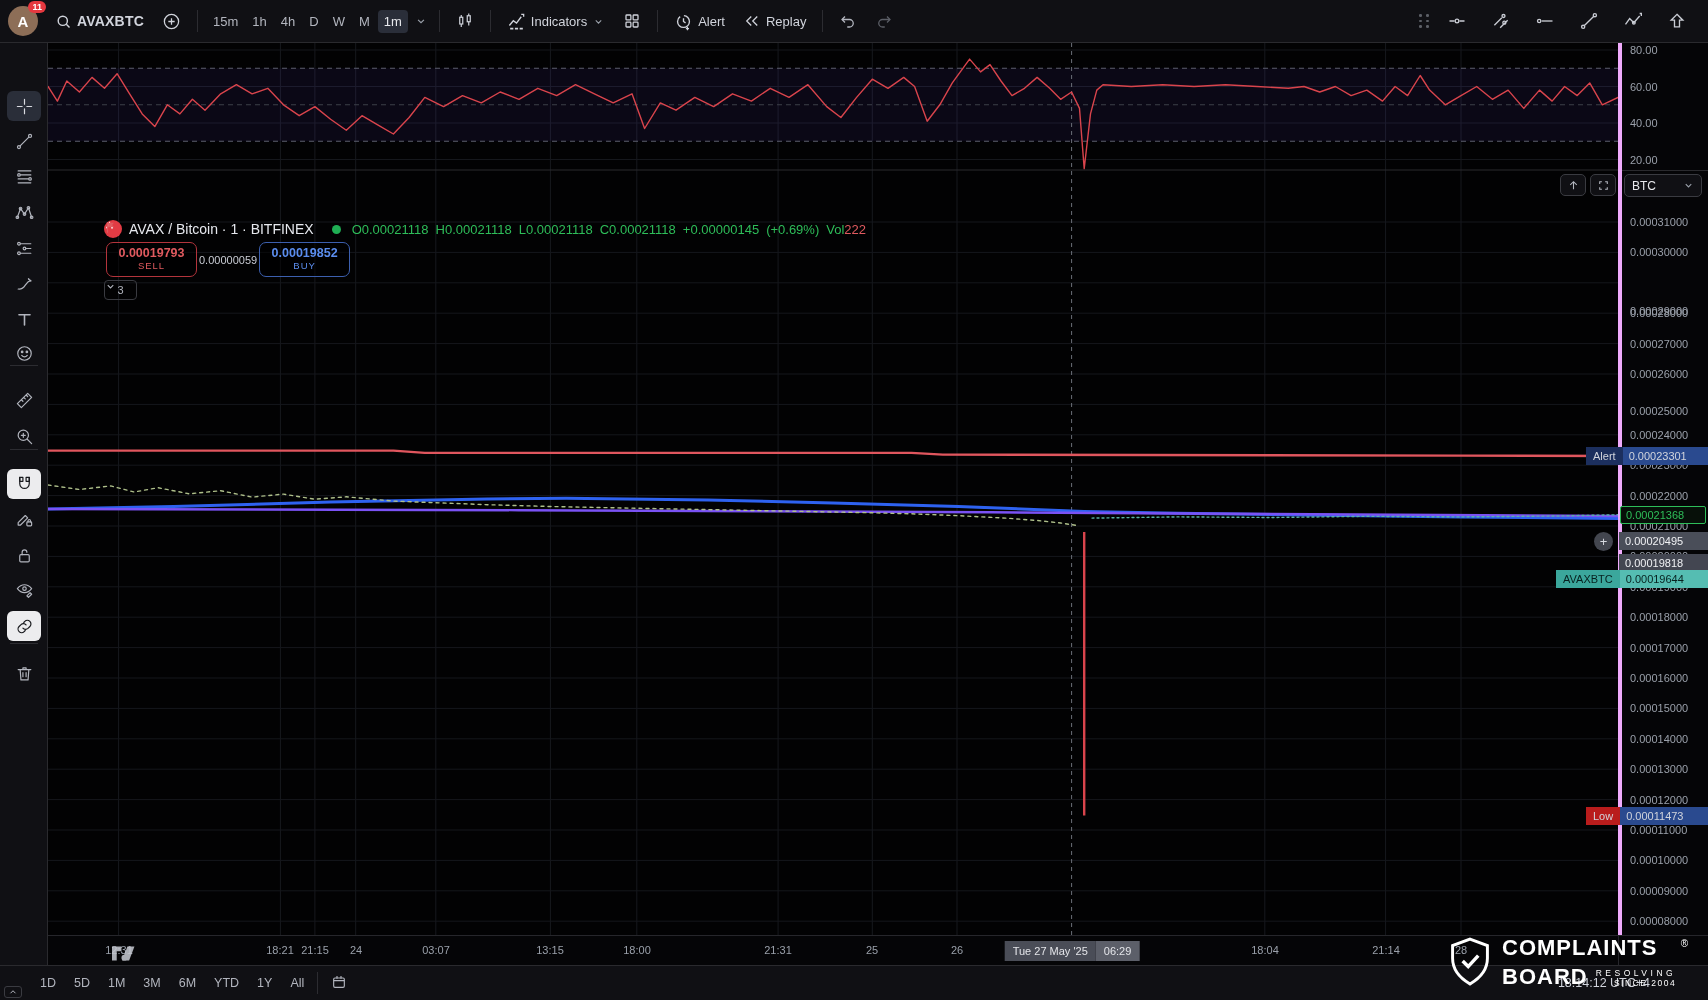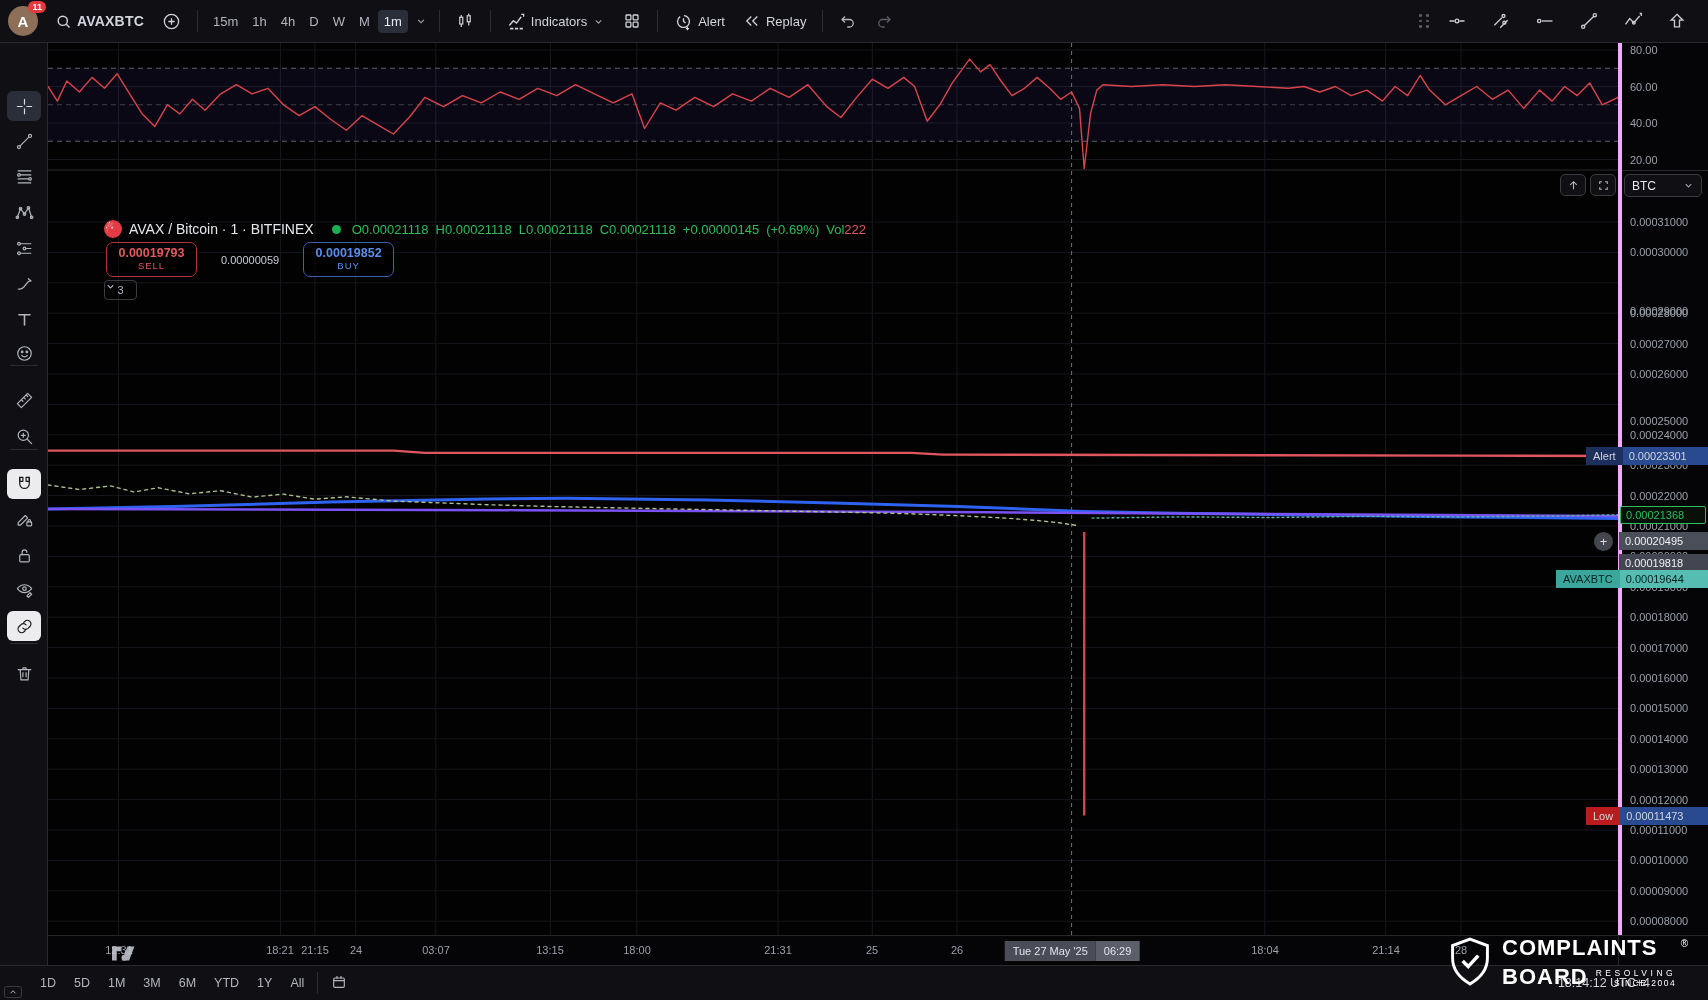--- a/index.html
+++ b/index.html
@@ -50,21 +50,21 @@
 
   
   .legend { position:absolute; left:56px; top:177px; display:flex; align-items:center; gap:7px; font-size:13px; z-index:20; white-space:nowrap; }
   .coin-logo { width:18px; height:18px; border-radius:50%; background:#e23b44; display:flex; align-items:center; justify-content:center; }
   .legend .title { color:#e6e8ee; font-size:14px; }
   .green { color:#2ebd59; }
   .red-t { color:#e05a5f; }
   .status-dot { width:9px; height:9px; border-radius:50%; background:#1fae54; margin:0 4px; }
   .ohlc { display:flex; gap:7px; font-size:13px; }
 
-  .order-panel { position:absolute; left:58px; top:199px; display:flex; align-items:center; gap:24px; z-index:20; }
+  .order-panel { position:absolute; left:58px; top:199px; display:flex; align-items:center; gap:2px; z-index:20; }
   .ord-btn { width:91px; height:35px; border-radius:7px; text-align:center; padding-top:3px; cursor:pointer; background:rgba(0,0,0,.55); }
   .ord-btn .p { font-size:12.5px; font-weight:bold; }
   .ord-btn .l { font-size:9.5px; letter-spacing:1px; }
   .sell { border:1px solid #b3343c; color:#e05a5f; }
   .buy  { border:1px solid #3c5fae; color:#5b8def; }
   .spread { font-size:11px; color:#c9ccd4; }
 
   .collapse-box { position:absolute; left:56px; top:237px; width:33px; height:20px; border:1px solid #3a3b41; border-radius:4px;
                   display:flex; align-items:center; justify-content:center; gap:4px; color:#b2b5be; font-size:11px; z-index:20; cursor:pointer; }
 
@@ -500,23 +500,23 @@
   <div class="ax-tick" style="top: 0px;">80.00</div>
       <div class="ax-tick" style="top: 36.5px;">60.00</div>
       <div class="ax-tick" style="top: 73px;">40.00</div>
       <div class="ax-tick" style="top: 109.5px;">20.00</div>
       <div class="ax-tick" style="top: 172px;">0.00031000</div>
       <div class="ax-tick" style="top: 202.4px;">0.00030000</div>
       <div class="ax-tick" style="top: 232.8px; margin-top: 28px;">0.00029000</div>
       <div class="ax-tick" style="top: 263.2px;">0.00028000</div>
       <div class="ax-tick" style="top: 293.6px;">0.00027000</div>
       <div class="ax-tick" style="top: 324px;">0.00026000</div>
-      <div class="ax-tick" style="top: 371px;">0.00025000</div>
+      <div class="ax-tick" style="top: 361px;">0.00025000</div>
       <div class="ax-tick" style="top: 384.8px;">0.00024000</div>
-      <div class="ax-tick" style="top: 415.2px;">0.00023000</div>
+      <div class="ax-tick" style="top: 415.2px; font-style: italic;">0.00023000</div>
       <div class="ax-tick" style="top: 445.6px;">0.00022000</div>
       <div class="ax-tick" style="top: 476px;">0.00021000</div>
       <div class="ax-tick" style="top: 506.4px;">0.00020000</div>
       <div class="ax-tick" style="top: 536.8px;">0.00019000</div>
       <div class="ax-tick" style="top: 567.2px;">0.00018000</div>
       <div class="ax-tick" style="top: 597.6px;">0.00017000</div>
       <div class="ax-tick" style="top: 628px;">0.00016000</div>
       <div class="ax-tick" style="top: 658.4px;">0.00015000</div>
       <div class="ax-tick" style="top: 688.8px;">0.00014000</div>
       <div class="ax-tick" style="top: 719.2px;">0.00013000</div>

